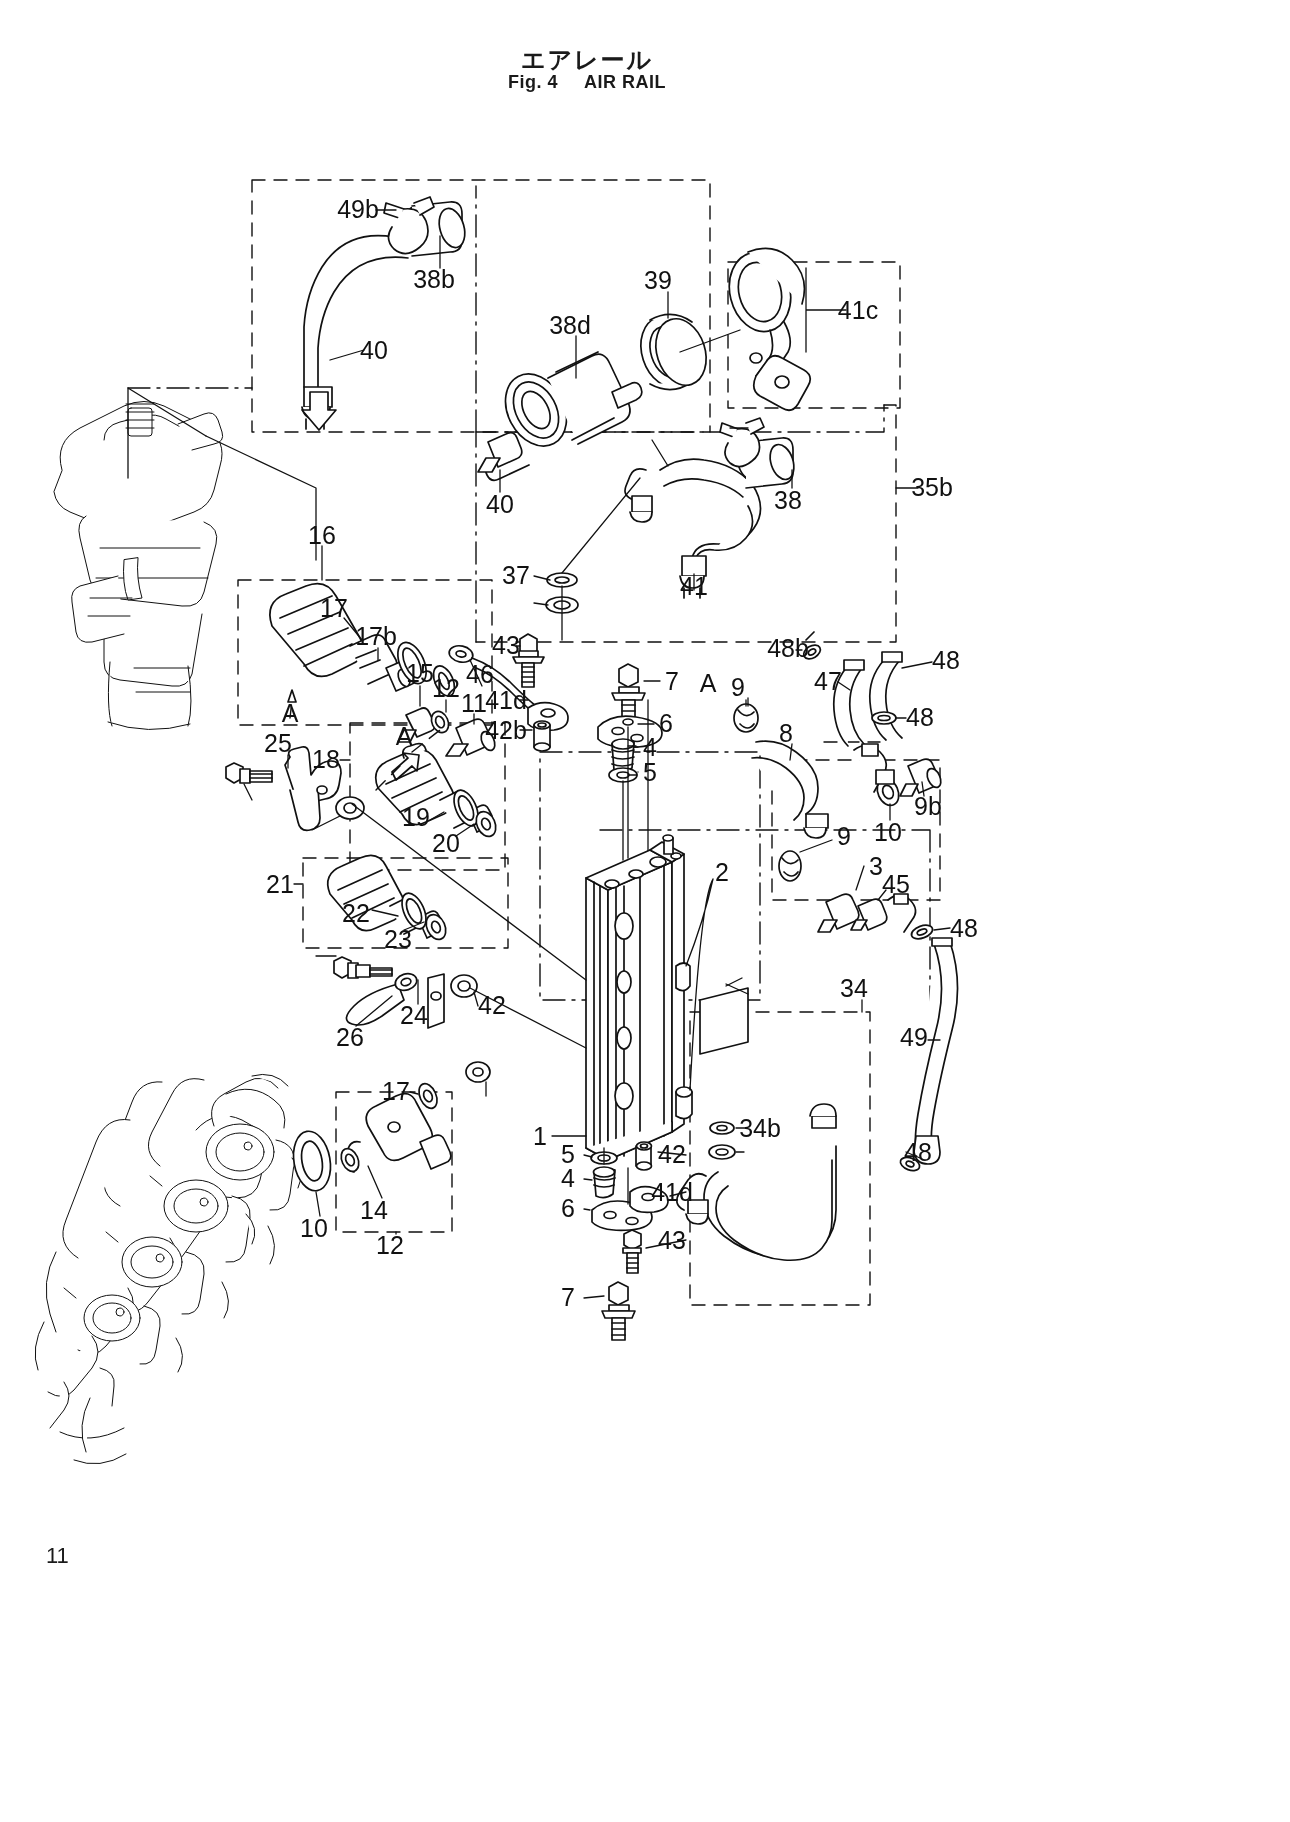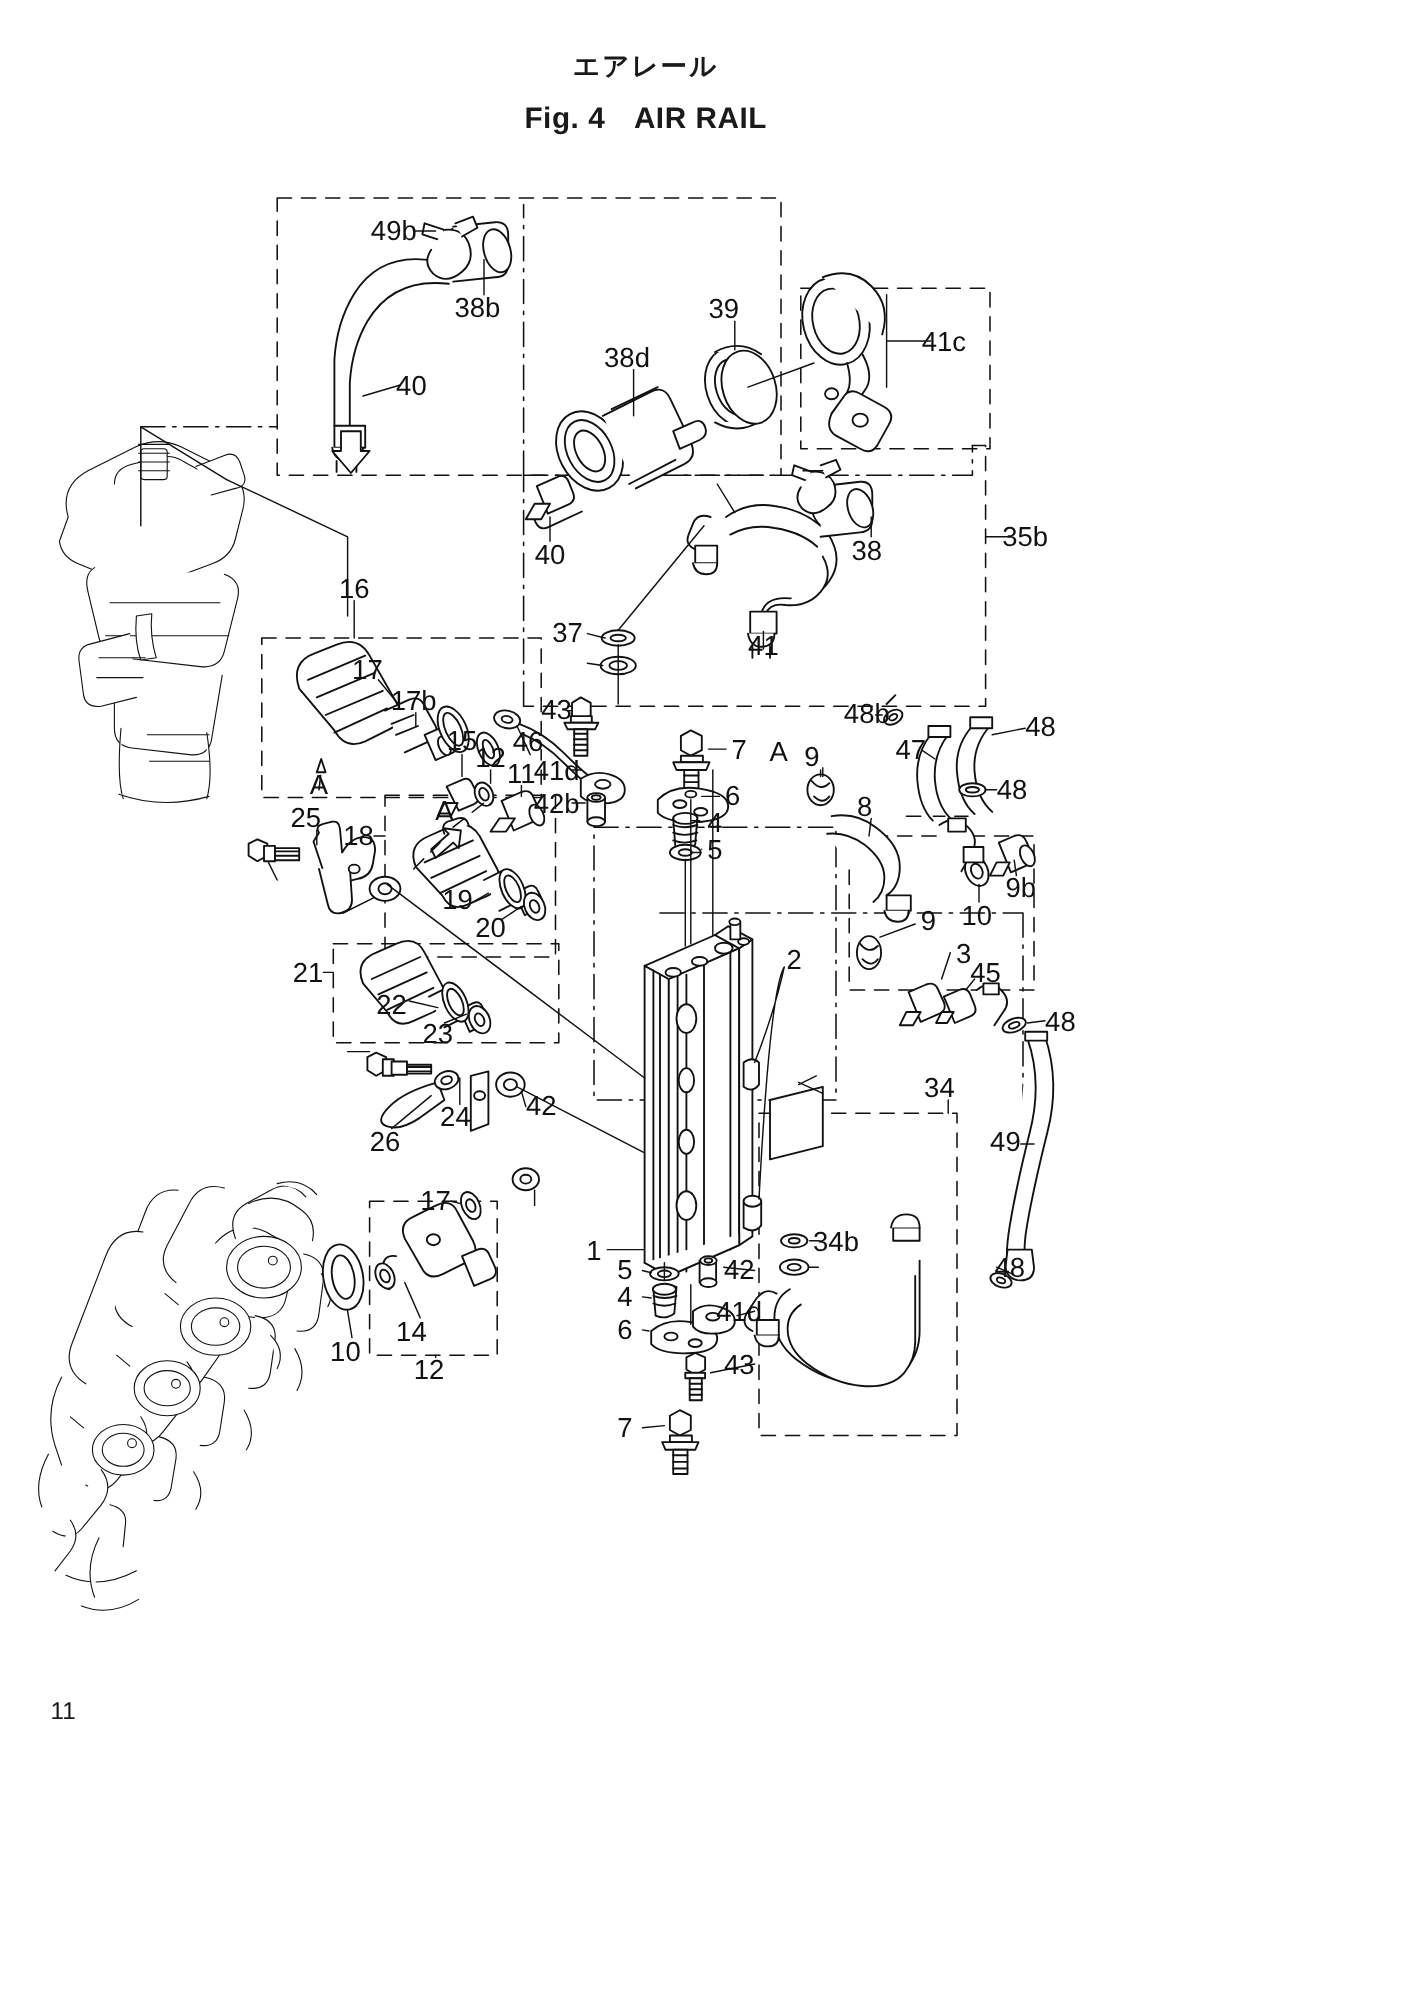--- a/index.html
+++ b/index.html
@@ -1,21 +1,21 @@
 <!DOCTYPE html>
 <html><head>
 <meta charset="utf-8">
 <style>
   html,body{margin:0;padding:0;background:#ffffff;}
   body{width:1290px;height:1822px;position:relative;
        font-family:"Liberation Sans",sans-serif;color:#1a1a1a;}
   #page{position:absolute;inset:0;width:1174px;height:1822px;overflow:hidden;background:#fff;}
   .ttl{position:absolute;width:100%;text-align:center;font-weight:bold;}
   #title-jp{top:44px;font-size:24px;letter-spacing:2px;}
-  #title-en{top:92px;font-size:27px;letter-spacing:.5px;}
+  #title-en{top:72px;font-size:18px;letter-spacing:.5px;}
   #title-en .fg{margin-right:26px;}
   #pageno{position:absolute;left:46px;top:1543px;font-size:22px;}
   svg{position:absolute;left:0;top:0;}
   .lbl{font-family:"Liberation Sans",sans-serif;font-size:25px;fill:#111;}
 </style>
 </head>
 <body>
 
 <div id="page">
 

